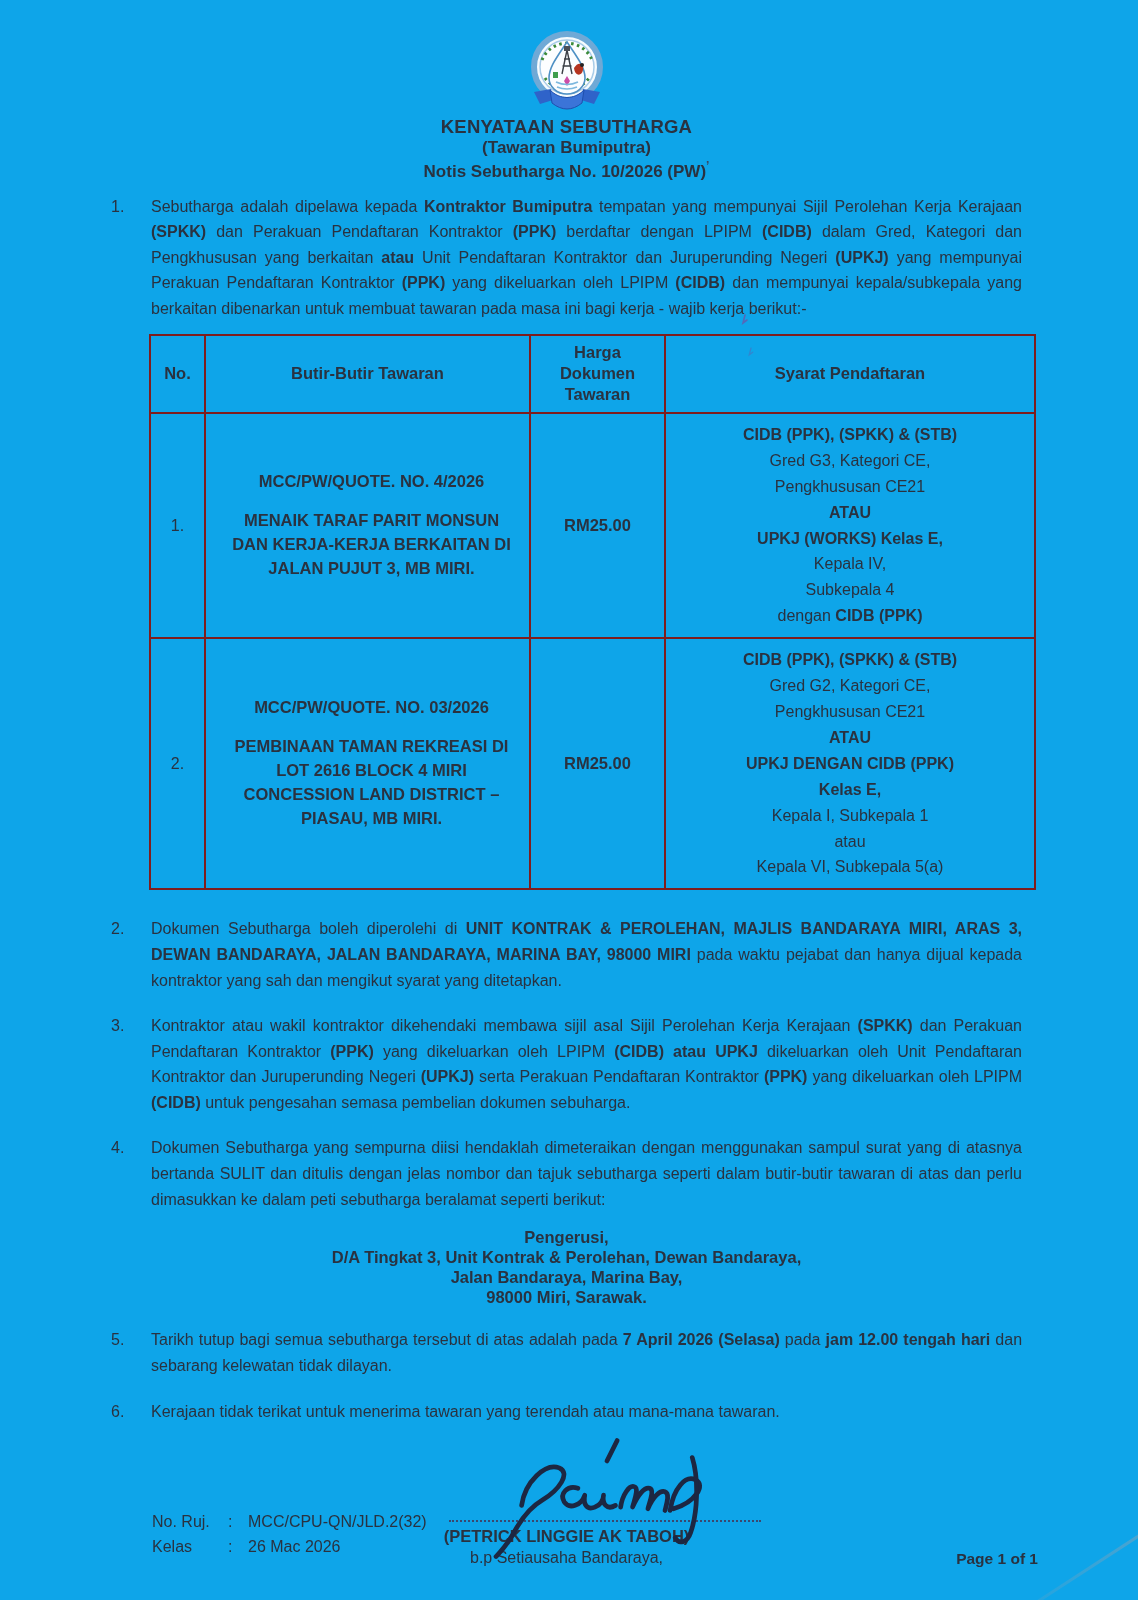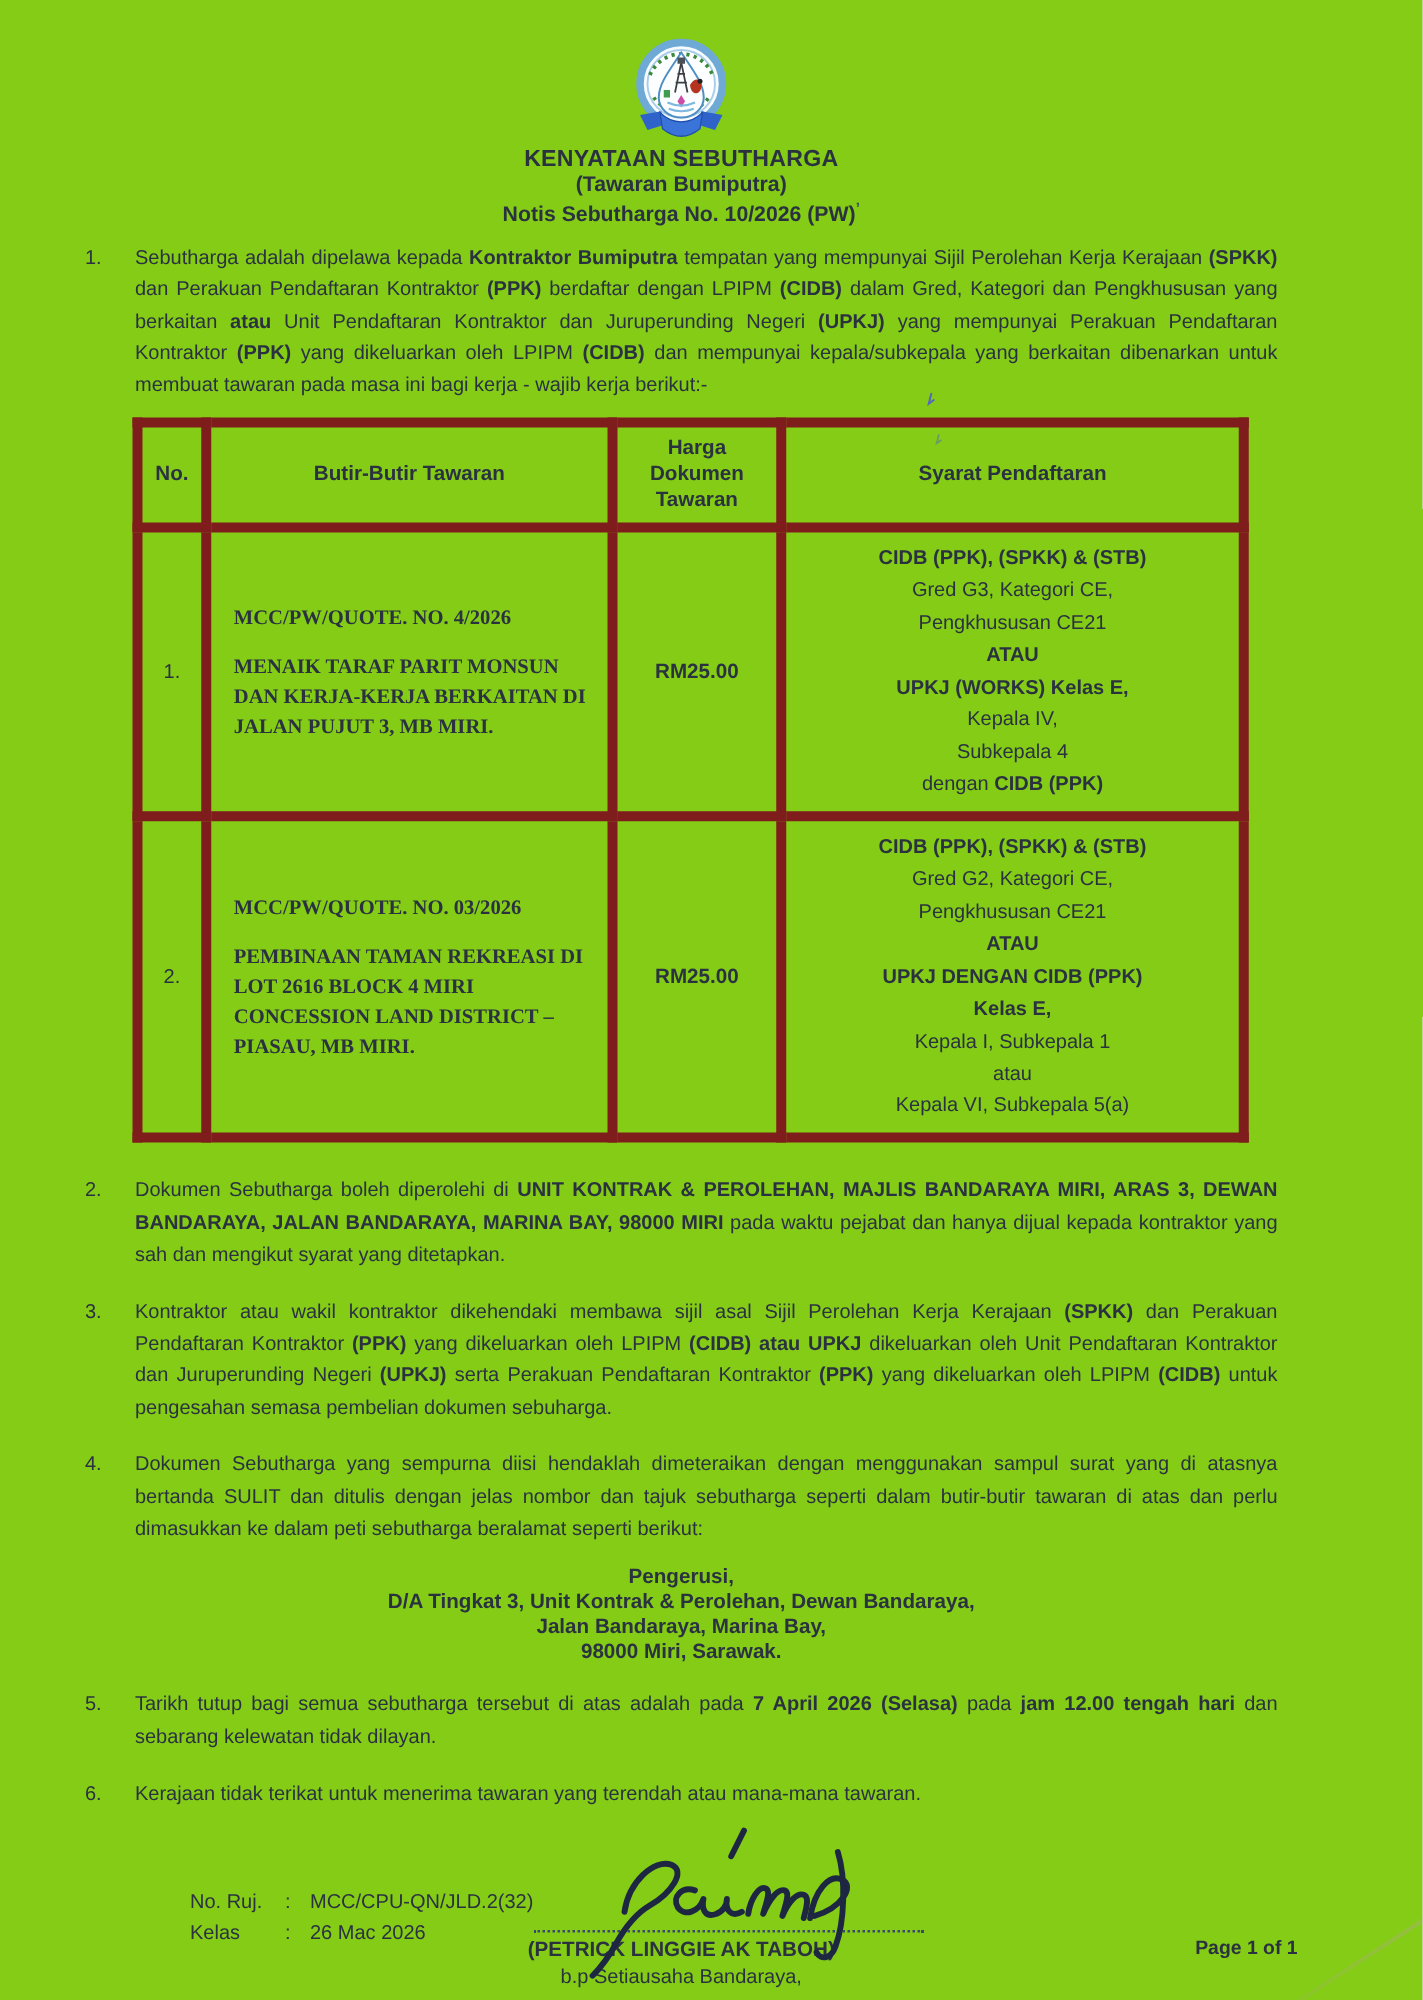--- a/index.html
+++ b/index.html
@@ -1,40 +1,40 @@
 <!DOCTYPE html>
 <html><head>
 <meta charset="utf-8">
 <style>
   html,body { margin:0; padding:0; background:#e8e8e8; }
   .page {
-    width:1138px; height:1600px; position:relative; background:#84cc16;
+    width:1138px; height:1600px; position:relative; background:#0ea5e9;
     color:#2a3240; font-family:"Liberation Sans", sans-serif; font-size:16px;
-    box-sizing:border-box; padding:30px 116px 0 68px; overflow:hidden;
+    box-sizing:border-box; padding:30px 116px 0 111px; overflow:hidden;
     margin:0 auto;
   }
   .b { font-weight:700;margin-top:25px; }
   
   .logo-wrap { text-align:center; height:84px; }
   .titles { text-align:center; font-weight:700; line-height:1.2; margin-top:2px; }
   .doc-title { font-size:18.5px; letter-spacing:.2px; }
   .doc-subtitle { font-size:17px; }
   .notice-no { font-size:17px; }
   .ink-mark { font-size:12px; vertical-align:super; color:#3a4560; }
   
   .para { display:flex; }
   .para .num { flex:0 0 40px; line-height:1.6; }
   .para .body { flex:1 1 auto; text-align:justify; line-height:1.6; }
   .mt1 { margin-top:12px; } .mt2 { margin-top:26px; } .mt3 { margin-top:20px; }
   
   table.tender { border-collapse:collapse; margin:12px 0 0 38px; width:885px; table-layout:fixed; }
-  .tender th, .tender td { border:8px solid #7f1d1d; vertical-align:middle; }
+  .tender th, .tender td { border:2px solid #7f1d1d; vertical-align:middle; }
   .tender th { font-size:16.5px; font-weight:700; text-align:center; padding:6px 4px; line-height:1.3; }
   .cell-no { text-align:center; font-size:16px; }
-  .cell-butir { padding:10px 10px 10px 18px; font-weight:700; font-size:16.5px; line-height:1.45; text-align:left;font-family:Liberation Serif, serif; }
+  .cell-butir { padding:10px 10px 10px 18px; font-weight:700; font-size:16.5px; line-height:1.45; text-align:center; }
   .cell-butir .line + .line { margin-top:15px; }
   .cell-harga { text-align:center; font-weight:700; font-size:16.5px; }
   .cell-syarat { text-align:center; line-height:1.62; padding:8px 6px; font-size:16px; }
   
   .address { text-align:center; font-weight:700; line-height:1.2; margin-top:16px; font-size:16.5px; }
   
   .sig-area { position:relative; margin-top:8px; text-align:center; }
   .sig-svg { display:block; margin:0 auto -40px; position:relative; z-index:2; transform:translateX(28px); }
   .dotline { width:312px; margin:0 auto; border-bottom:2.5px dotted #3a4870; transform:translateX(38px); height:0; }
   .sig-name { font-weight:700; margin-top:5px; font-size:16.5px; }

